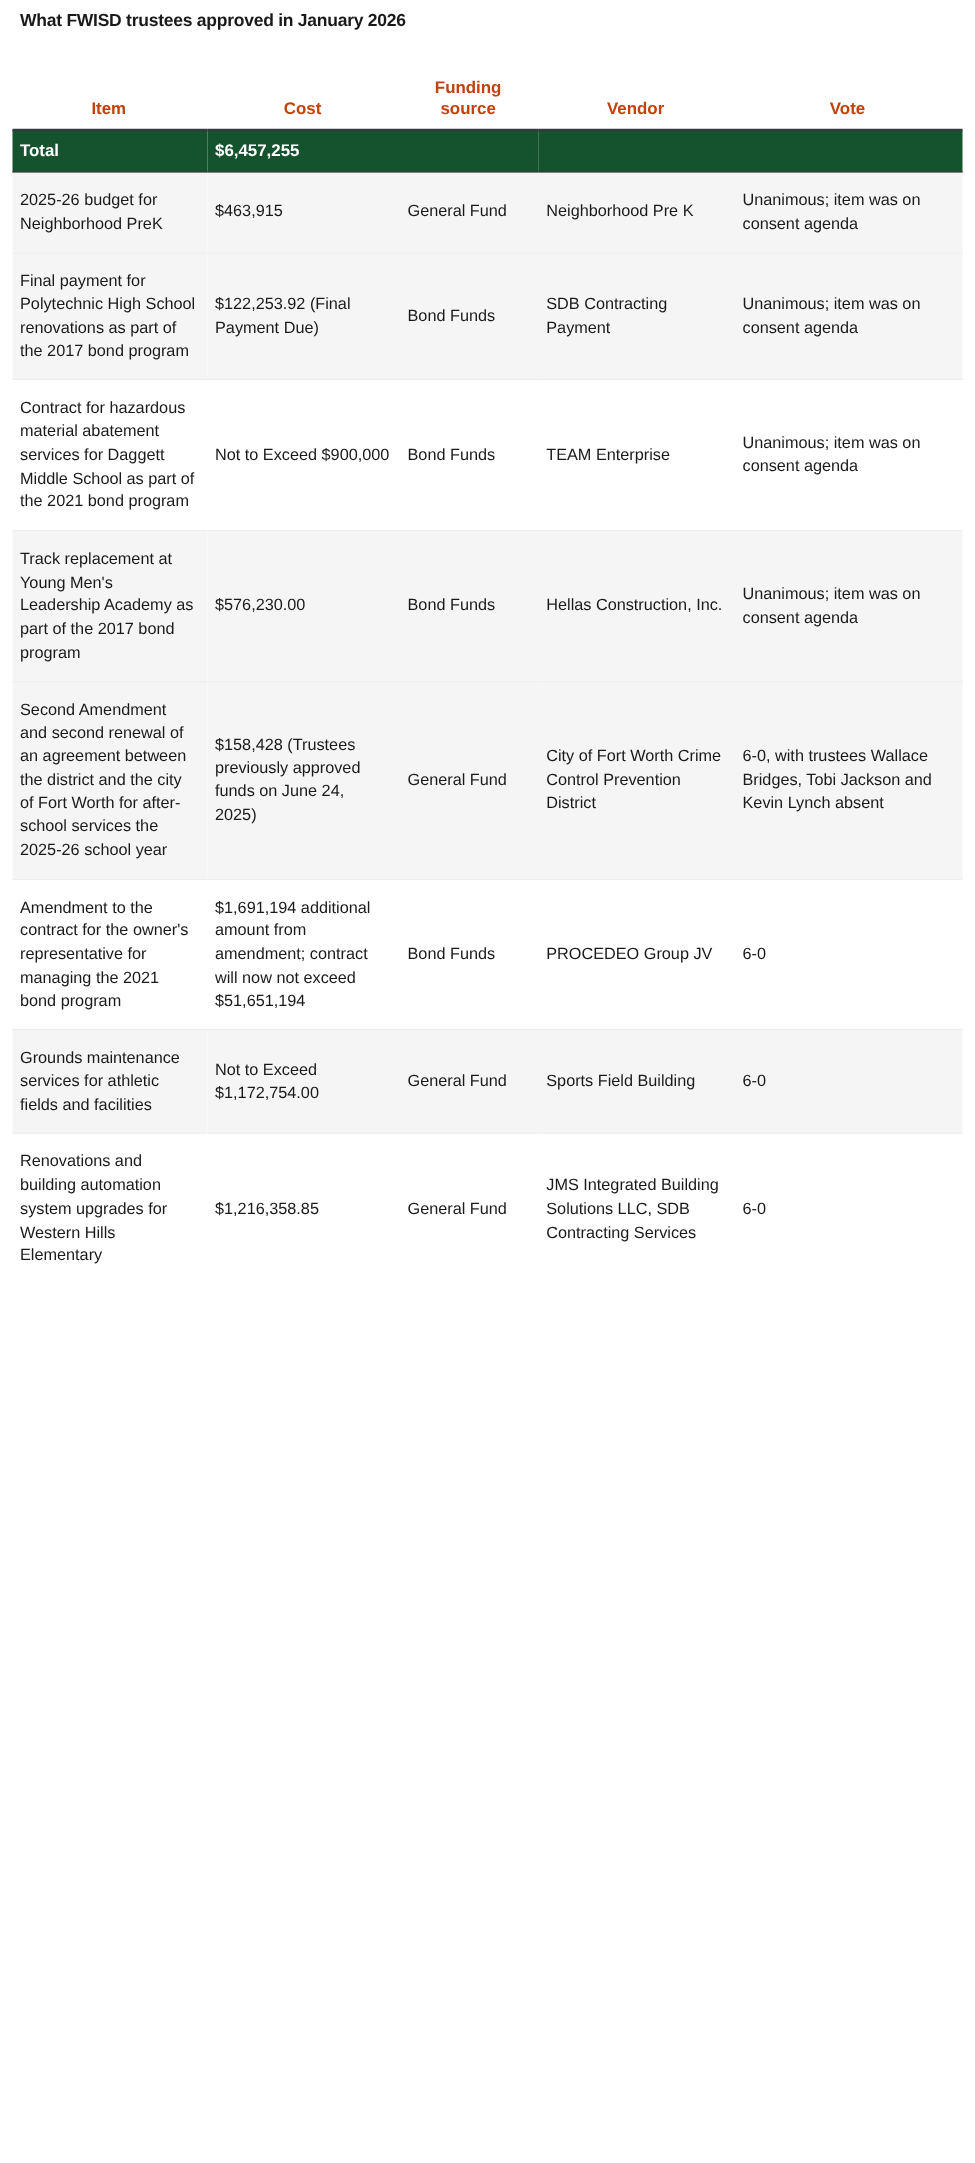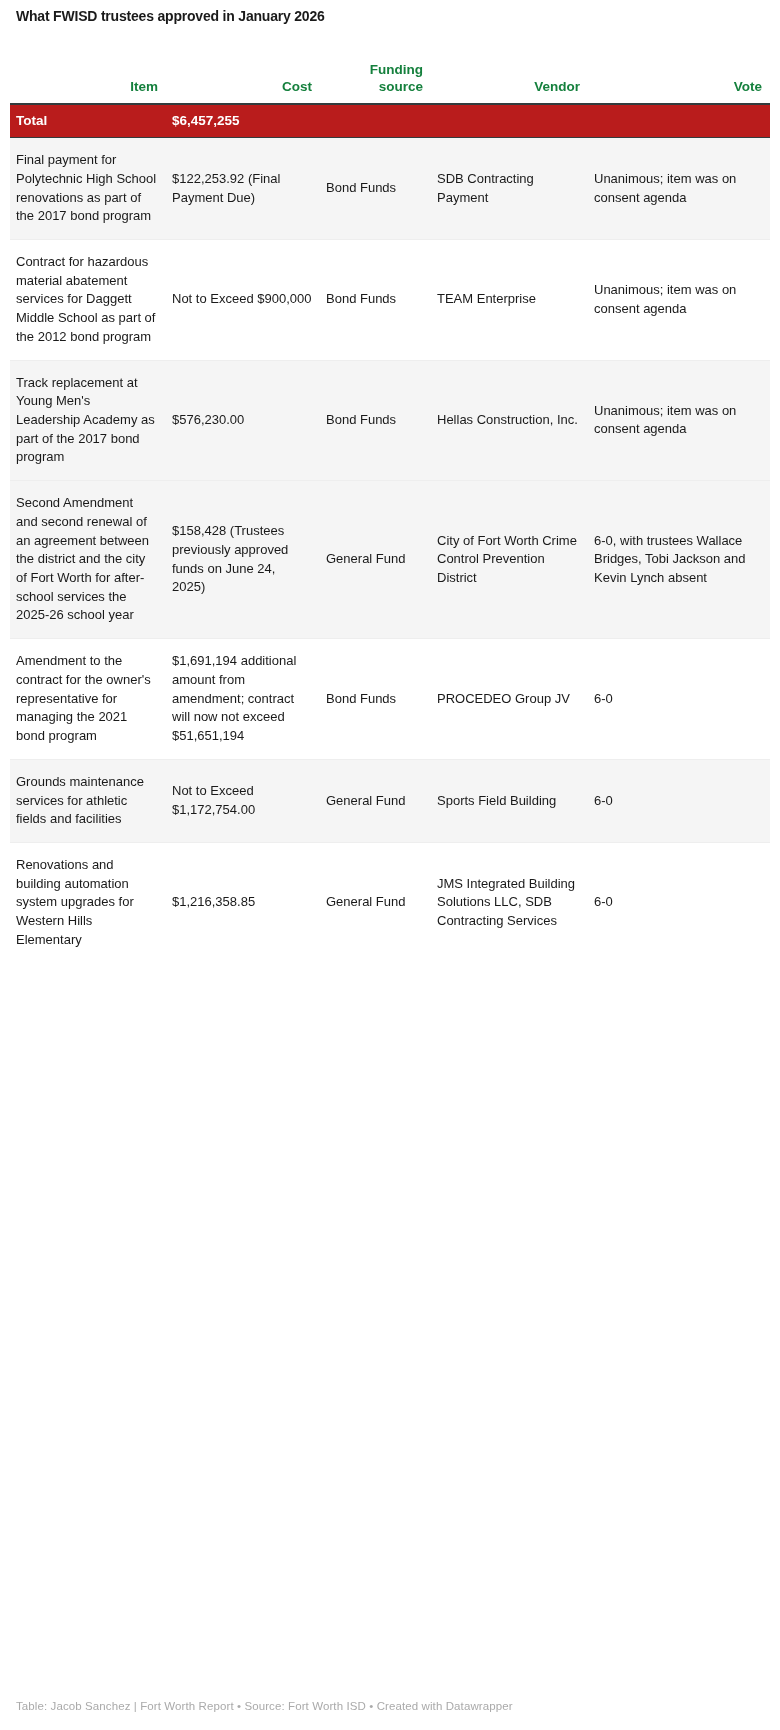--- a/index.html
+++ b/index.html
@@ -40,30 +40,30 @@
 
   table.dw-table col.c-item   { width: 156px; }
   table.dw-table col.c-cost   { width: 154px; }
   table.dw-table col.c-fund   { width: 111px; }
   table.dw-table col.c-vendor { width: 157px; }
   table.dw-table col.c-vote   { width: 182px; }
 
   thead th {
     font-size: 13.5px;
     font-weight: bold;
-    color: #15803d;
-    text-align: right;
+    color: #c2410c;
+    text-align: center;
     vertical-align: bottom;
     padding: 0 8px 7px 6px;
     line-height: 1.25;
     border-bottom: 2px solid #333b3d;
   }
 
   tbody tr.total-row td {
-    background: #b91c1c;
+    background: #14532d;
     color: #ffffff;
     font-weight: bold;
     font-size: 13.5px;
     padding: 7px 8px 8px 6px;
     line-height: 1.3;
     border-bottom: 1px solid #333b3d;
   }
 
   tbody tr.data-row td {
     font-size: 13px;
@@ -116,32 +116,39 @@
     </thead>
     <tbody>
       <tr class="total-row">
         <td>Total</td>
         <td>$6,457,255</td>
         <td></td>
         <td></td>
         <td></td>
       </tr>
 
+      <tr class="data-row odd">
+        <td class="cell-item">2025-26 budget for Neighborhood PreK</td>
+        <td>$463,915</td>
+        <td>General Fund</td>
+        <td>Neighborhood Pre K</td>
+        <td>Unanimous; item was on consent agenda</td>
+      </tr>
 
 
       <tr class="data-row odd">
         <td class="cell-item">Final payment for Polytechnic High School renovations as part of the 2017 bond program</td>
         <td>$122,253.92 (Final Payment Due)</td>
         <td>Bond Funds</td>
         <td>SDB Contracting Payment</td>
         <td>Unanimous; item was on consent agenda</td>
       </tr>
 
       <tr class="data-row even">
-        <td class="cell-item">Contract for hazardous material abatement services for Daggett Middle School as part of the 2012 bond program</td>
+        <td class="cell-item">Contract for hazardous material abatement services for Daggett Middle School as part of the 2021 bond program</td>
         <td>Not to Exceed $900,000</td>
         <td>Bond Funds</td>
         <td>TEAM Enterprise</td>
         <td>Unanimous; item was on consent agenda</td>
       </tr>
 
       <tr class="data-row odd">
         <td class="cell-item">Track replacement at Young Men's Leadership Academy as part of the 2017 bond program</td>
         <td>$576,230.00</td>
         <td>Bond Funds</td>
@@ -177,15 +184,14 @@
       <tr class="data-row even">
         <td class="cell-item">Renovations and building automation system upgrades for Western Hills Elementary</td>
         <td>$1,216,358.85</td>
         <td>General Fund</td>
         <td>JMS Integrated Building Solutions LLC, SDB Contracting Services</td>
         <td>6-0</td>
       </tr>
     </tbody>
   </table>
 
-  <div class="footer-note">Table: Jacob Sanchez | Fort Worth Report • Source: Fort Worth ISD • Created with Datawrapper</div>
 
 </div>
 
 </body></html>

